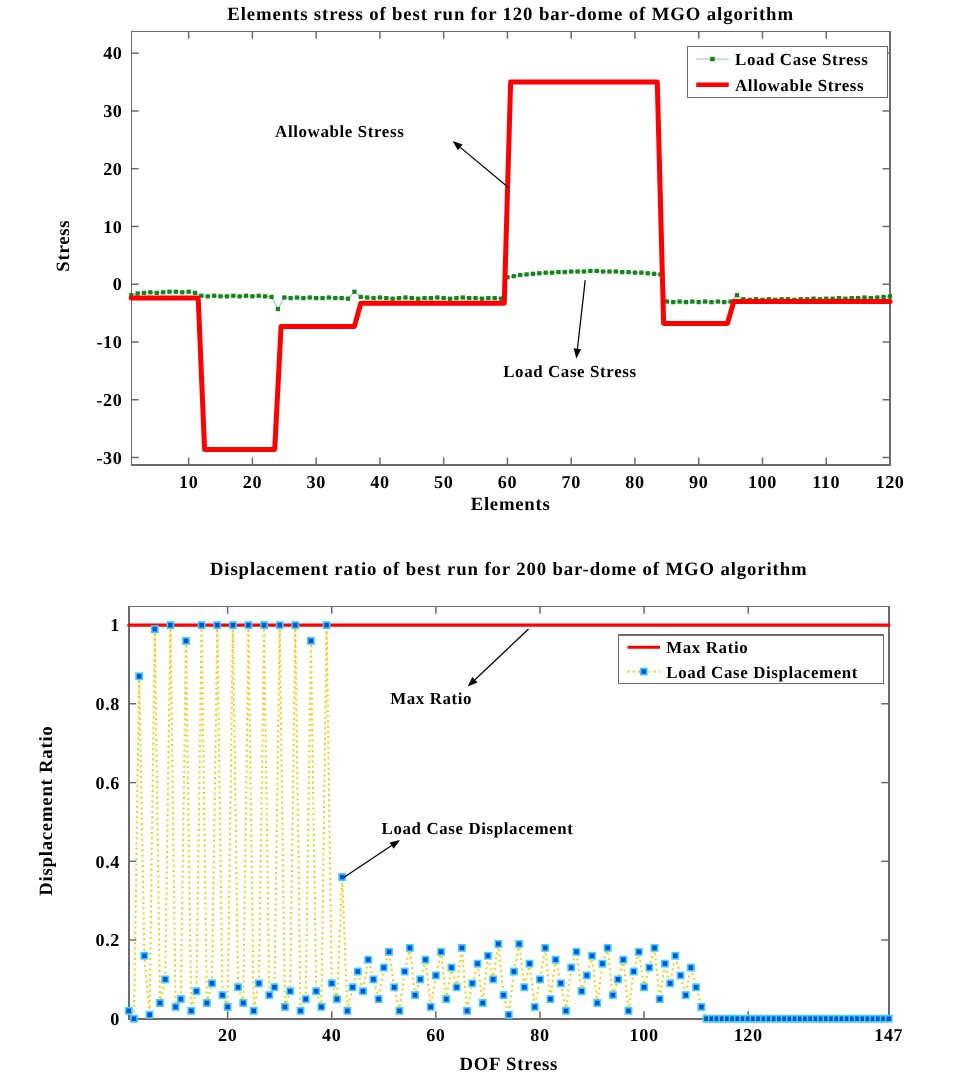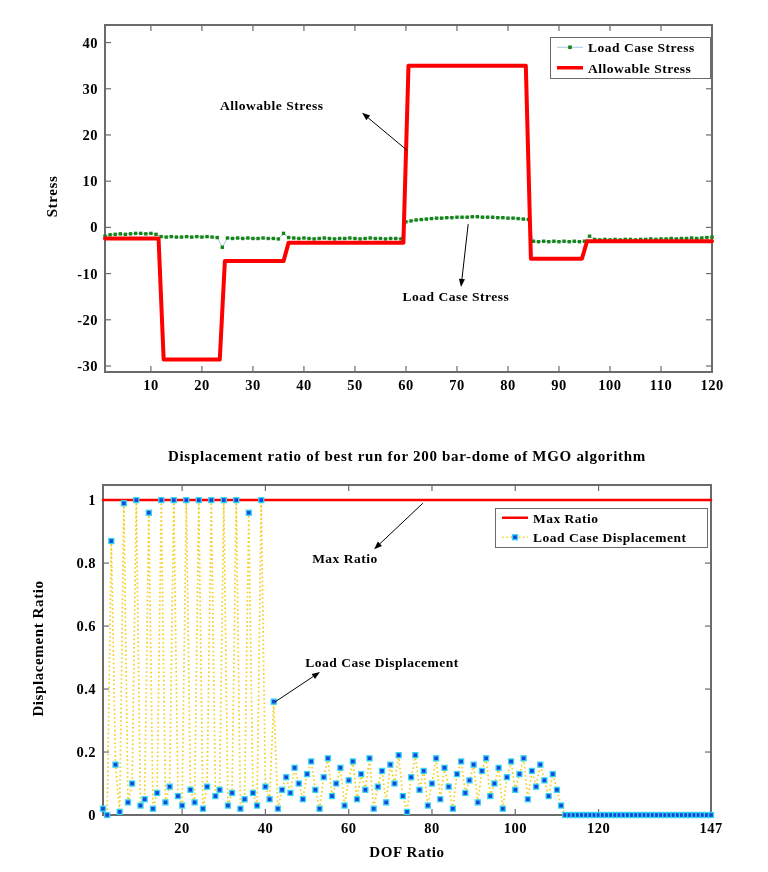--- a/index.html
+++ b/index.html
@@ -9,24 +9,26 @@
   svg text{font-family:"Liberation Serif","DejaVu Serif",serif;fill:#000;}
   .chart-title{position:absolute;text-align:center;font-size:15px;font-weight:700;letter-spacing:0.7px;white-space:nowrap;}
   .axis-label{position:absolute;text-align:center;font-size:15px;font-weight:700;letter-spacing:0.6px;}
   .ylab{transform:rotate(-90deg);transform-origin:center center;}
 </style>
 </head>
 <body>
 
 <div class="stage">
 
+  <div class="chart-title" style="left:105px;width:607px;top:4px;">Elements stress of best run for 120 bar-dome of MGO algorithm</div>
+  <div class="axis-label" style="left:105px;width:607px;top:396px;">Elements</div>
   <div class="axis-label ylab" style="left:-8px;top:188px;width:120px;">Stress</div>
 
   <div class="chart-title" style="left:103px;width:608px;top:448px;">Displacement ratio of best run for 200 bar-dome of MGO algorithm</div>
-  <div class="axis-label" style="left:103px;width:608px;top:844px;">DOF Ratio</div>
+  <div class="axis-label" style="left:103px;width:608px;top:844px;">DOF Stress</div>
   <div class="axis-label ylab" style="left:-42px;top:640px;width:160px;">Displacement Ratio</div>
 
   <svg id="chart1" width="768" height="430" style="top:0;">
       <rect x="105" y="25" width="607" height="347" fill="none" stroke="#6b6b6b" stroke-width="1.2" shape-rendering="crispEdges"></rect>
       <line x1="150.9075630252101" y1="372" x2="150.9075630252101" y2="366" stroke="#6b6b6b" stroke-width="1.2"></line>
       <line x1="150.9075630252101" y1="25" x2="150.9075630252101" y2="31" stroke="#6b6b6b" stroke-width="1.2"></line>
       <text x="150.9075630252101" y="390" font-size="14.5" text-anchor="middle" font-weight="700" letter-spacing="0.5">10</text>
       <line x1="201.9159663865546" y1="372" x2="201.9159663865546" y2="366" stroke="#6b6b6b" stroke-width="1.2"></line>
       <line x1="201.9159663865546" y1="25" x2="201.9159663865546" y2="31" stroke="#6b6b6b" stroke-width="1.2"></line>
       <text x="201.9159663865546" y="390" font-size="14.5" text-anchor="middle" font-weight="700" letter-spacing="0.5">20</text>

